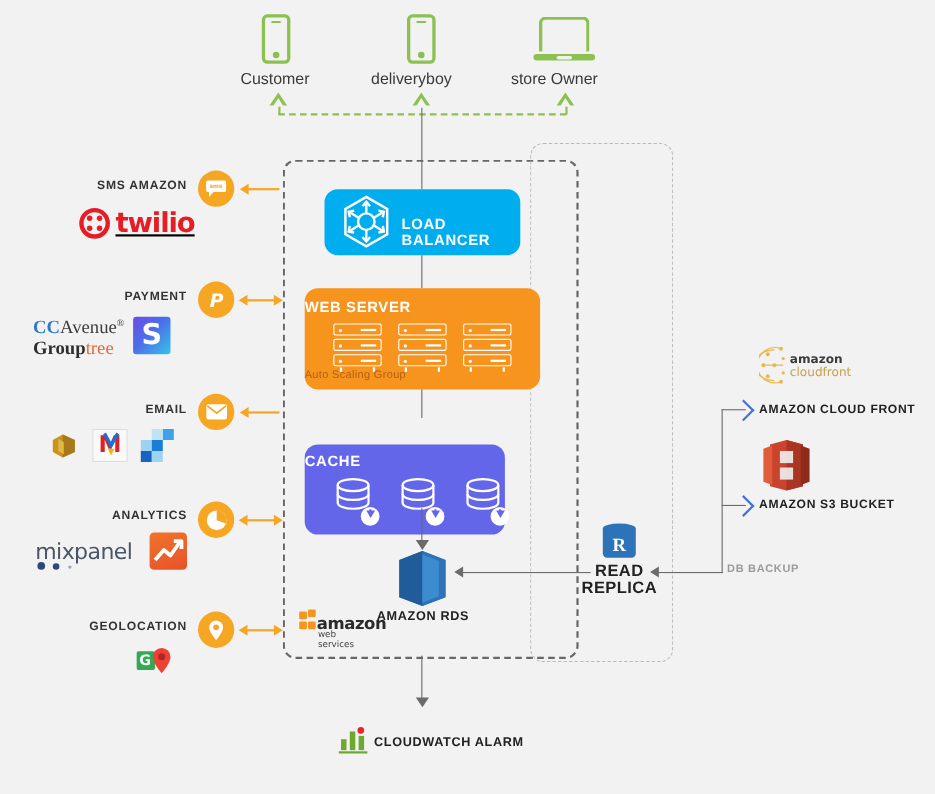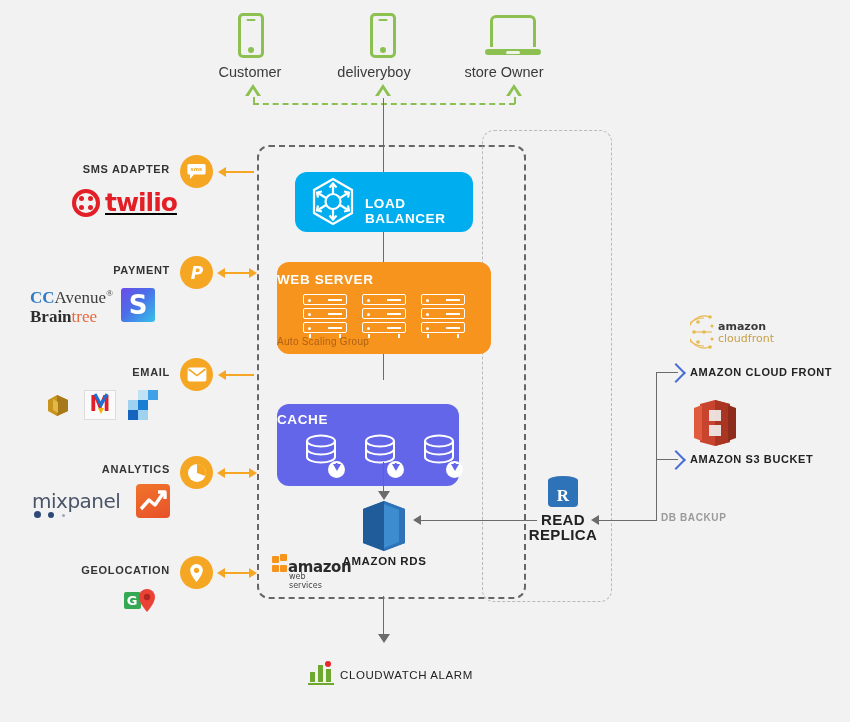--- a/index.html
+++ b/index.html
@@ -180,21 +180,21 @@
   }
   .rr-glyph .letter{
     position:absolute;left:0;top:9px;width:30px;height:22px;color:#fff;
     font-size:17px;font-weight:bold;text-align:center;line-height:22px;
     font-family:"Liberation Serif",serif;
   }
   
   .rds-hex{position:absolute;width:46px;height:52px;}
   
   .cw-label{
-    position:absolute;font-size:11.5px;font-weight:normal;color:#222;
+    position:absolute;font-size:11.5px;font-weight:bold;color:#222;
     letter-spacing:.6px;white-space:nowrap;
   }
   .cw-icon{position:absolute;width:26px;height:24px;}
   .cw-icon .bar{position:absolute;bottom:3px;width:5px;background:#6FA82F;}
   .cw-icon .base{position:absolute;bottom:0;left:0;width:26px;height:2px;background:#6FA82F;}
   .cw-icon .dot{position:absolute;width:6px;height:6px;border-radius:50%;background:#E8252A;}
   
   .conn-v{position:absolute;width:0;border-left:1.5px solid #6b6b6b;}
   
   .logo-row{position:absolute;display:flex;align-items:center;}
@@ -501,21 +501,21 @@
 <div class="ghead-d" style="left:378px;top:634px;"></div>
 <div class="cw-icon" style="left:308px;top:661px;">
   <div class="bar" style="left:2px;height:10px;"></div>
   <div class="bar" style="left:10px;height:17px;"></div>
   <div class="bar" style="left:18px;height:13px;"></div>
   <div class="base"></div>
   <div class="dot" style="left:17px;top:0;"></div>
 </div>
 <div class="cw-label" style="left:340px;top:669px;">CLOUDWATCH ALARM</div>
 
-<div class="adapter-label" style="left:40px;top:163px;width:130px;">SMS ADAPTER</div>
+<div class="adapter-label" style="left:40px;top:163px;width:130px;">SMS AMAZON</div>
 <div class="circ" style="left:180px;top:155px;">
   <svg width="19" height="17" viewBox="0 0 19 17">
     <path d="M2 1 H17 a1.6 1.6 0 0 1 1.6 1.6 V10 a1.6 1.6 0 0 1 -1.6 1.6 H7 L3 16 V11.6 H2 A1.6 1.6 0 0 1 0.4 10 V2.6 A1.6 1.6 0 0 1 2 1 Z" fill="#fff"></path>
     <text x="9.4" y="8" font-size="5.2" fill="#F5A623" text-anchor="middle" font-family="DejaVu Sans, sans-serif" font-weight="bold">sms</text>
   </svg>
 </div>
 <div class="arrow-line" style="left:222px;top:171px;width:32px;"></div>
 <div class="arrow-head-l" style="left:218px;top:167px;"></div>
 <div class="twilio-wrap" style="left:72px;top:188px;text-decoration:underline;">
   <div class="twilio-mark">
@@ -535,21 +535,21 @@
 </div>
 <div class="arrow-line" style="left:222px;top:272px;width:28px;"></div>
 <div class="arrow-head-l" style="left:217px;top:268px;"></div>
 <div class="arrow-head-r" style="left:249px;top:268px;"></div>
 <div class="logo-row" style="left:30px;top:284px;gap:4px;align-items:center;">
   <div style="display:flex;flex-direction:column;line-height:19px;">
     <div class="cca">
       <span class="cc">CC</span><span class="av">Avenue</span><span class="av" style="font-size:9px;vertical-align:super;">®</span>
     </div>
     <div class="bt">
-      <span class="b1">Brain</span><span class="b2">tree</span>
+      <span class="b1">Group</span><span class="b2">tree</span>
     </div>
   </div>
   <div class="stripe-tile" style="margin-left:4px;">S</div>
 </div>
 
 <div class="adapter-label" style="left:40px;top:366px;width:130px;">EMAIL</div>
 <div class="circ" style="left:180px;top:358px;">
   <svg width="20" height="15" viewBox="0 0 20 15">
     <rect x="0.6" y="0.6" width="18.8" height="13.8" rx="2" fill="#fff"></rect>
     <path d="M1.5 2 L10 8.6 L18.5 2" fill="none" stroke="#F5A623" stroke-width="1.6"></path>

